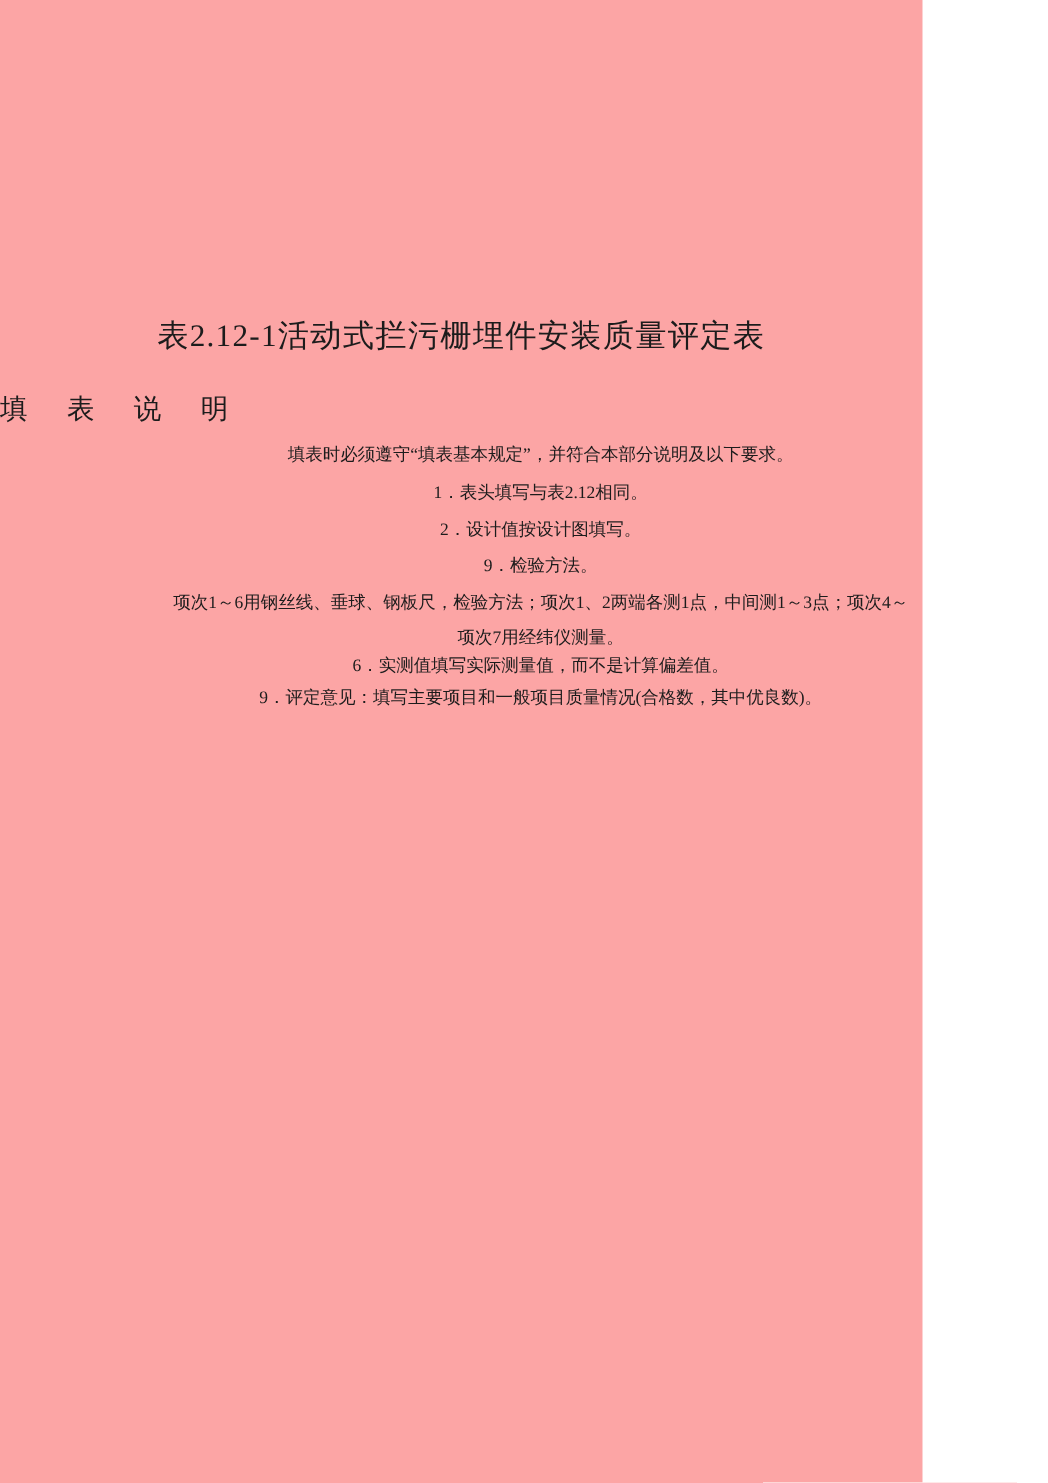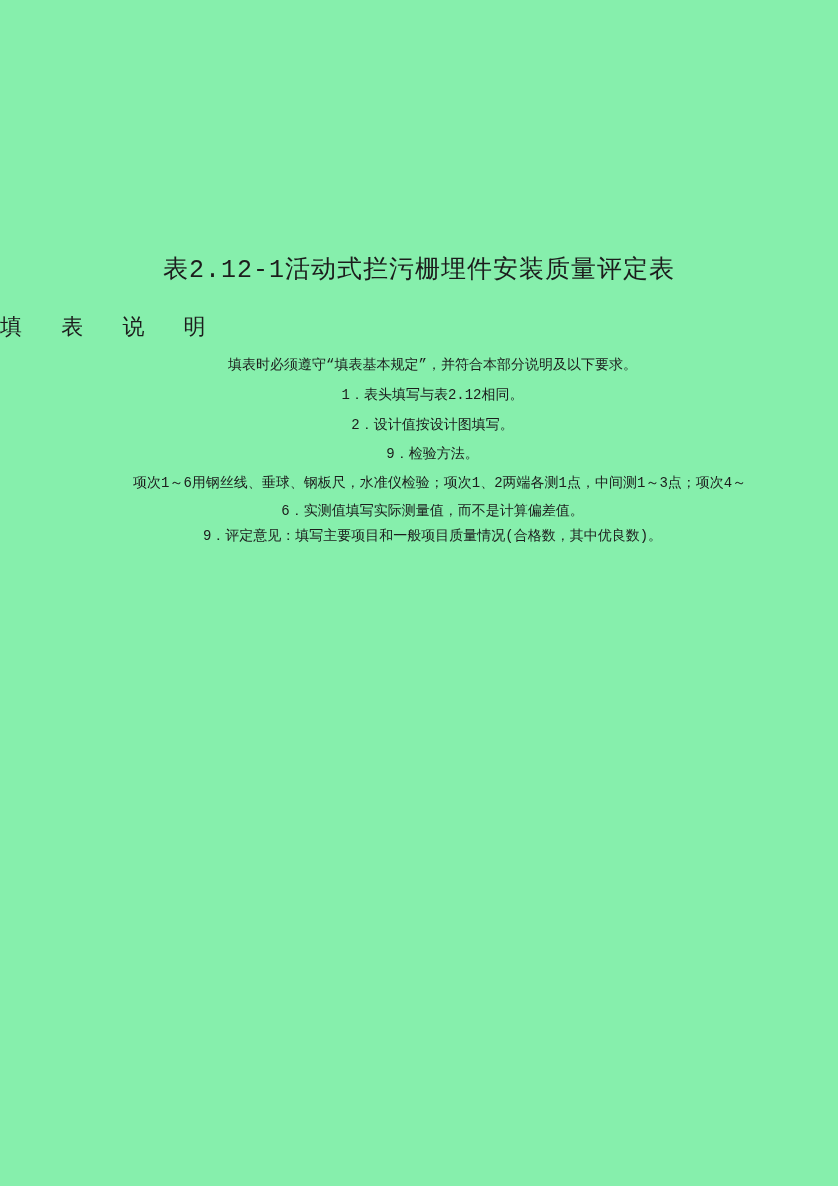--- a/index.html
+++ b/index.html
@@ -2,25 +2,25 @@
 <html><head>
 <meta charset="utf-8">
 <style>
   html, body {
     margin: 0;
     padding: 0;
     background: #ffffff;
   }
   #page {
     position: relative;
-    width: 838px;
+    width: 738px;
     height: 1186px;
-    background: #86efac;
+    background: #fca5a5;
     color: #1c1c1c;
-    font-family: Liberation Mono, monospace;
+    font-family: Liberation Serif, serif;
     overflow: hidden;
   }
   .doc-title {
     position: absolute;
     top: 252px;
     left: 0;
     width: 100%;
     text-align: center;
     font-size: 25px;
     font-weight: normal;
@@ -63,18 +63,19 @@
 
   <div class="doc-title">表2.12-1活动式拦污栅埋件安装质量评定表</div>
 
   <div class="doc-subtitle">填 表 说 明</div>
 
   <div class="content">
     <div class="line indent mb10">填表时必须遵守“填表基本规定”，并符合本部分说明及以下要求。</div>
     <div class="line indent mb10">1．表头填写与表2.12相同。</div>
     <div class="line indent mb9">2．设计值按设计图填写。</div>
     <div class="line indent mb9">9．检验方法。</div>
-    <div class="line indent mb8">项次1～6用钢丝线、垂球、钢板尺，水准仪检验；项次1、2两端各测1点，中间测1～3点；项次4～</div>
+    <div class="line indent mb8">项次1～6用钢丝线、垂球、钢板尺，检验方法；项次1、2两端各测1点，中间测1～3点；项次4～</div>
+    <div class="line indent mb3">项次7用经纬仪测量。</div>
     <div class="line indent mb5">6．实测值填写实际测量值，而不是计算偏差值。</div>
     <div class="line indent">9．评定意见：填写主要项目和一般项目质量情况(合格数，其中优良数)。</div>
   </div>
 
 </div>
 
 </body></html>

